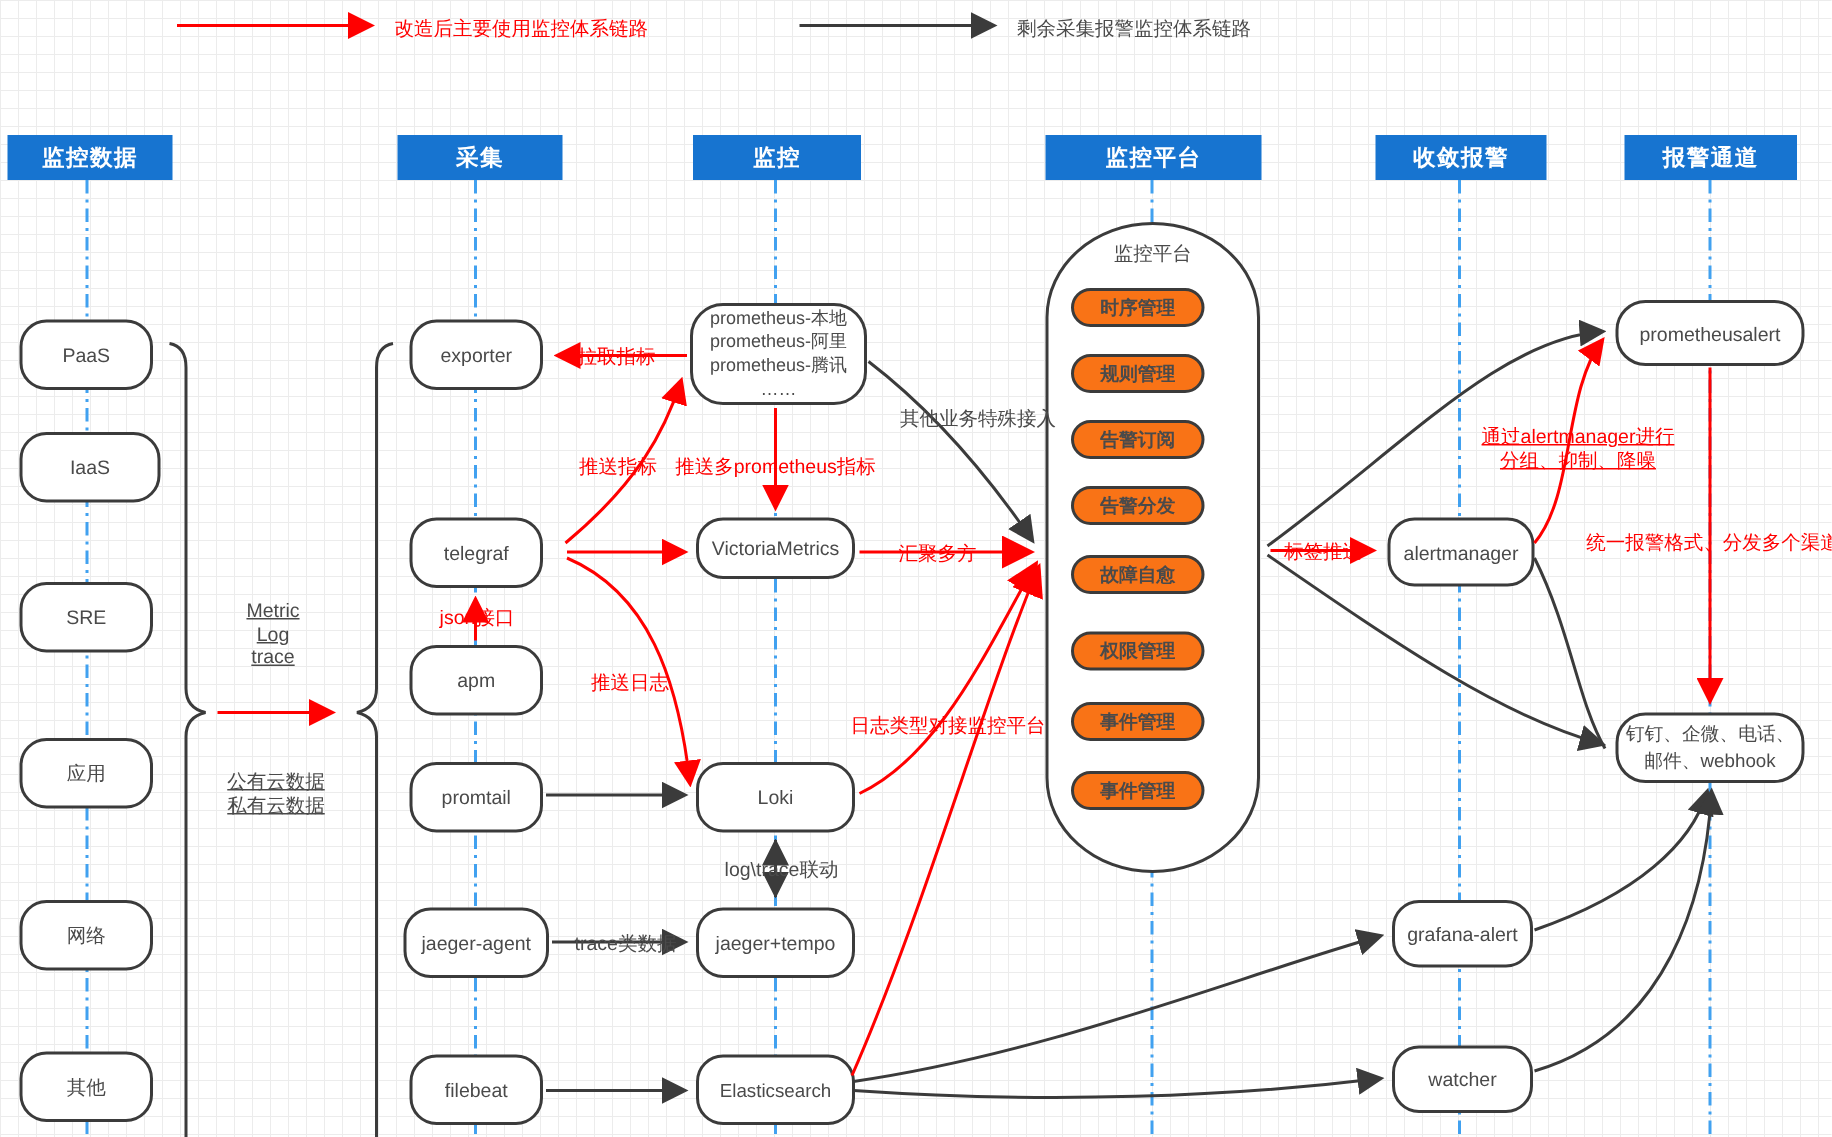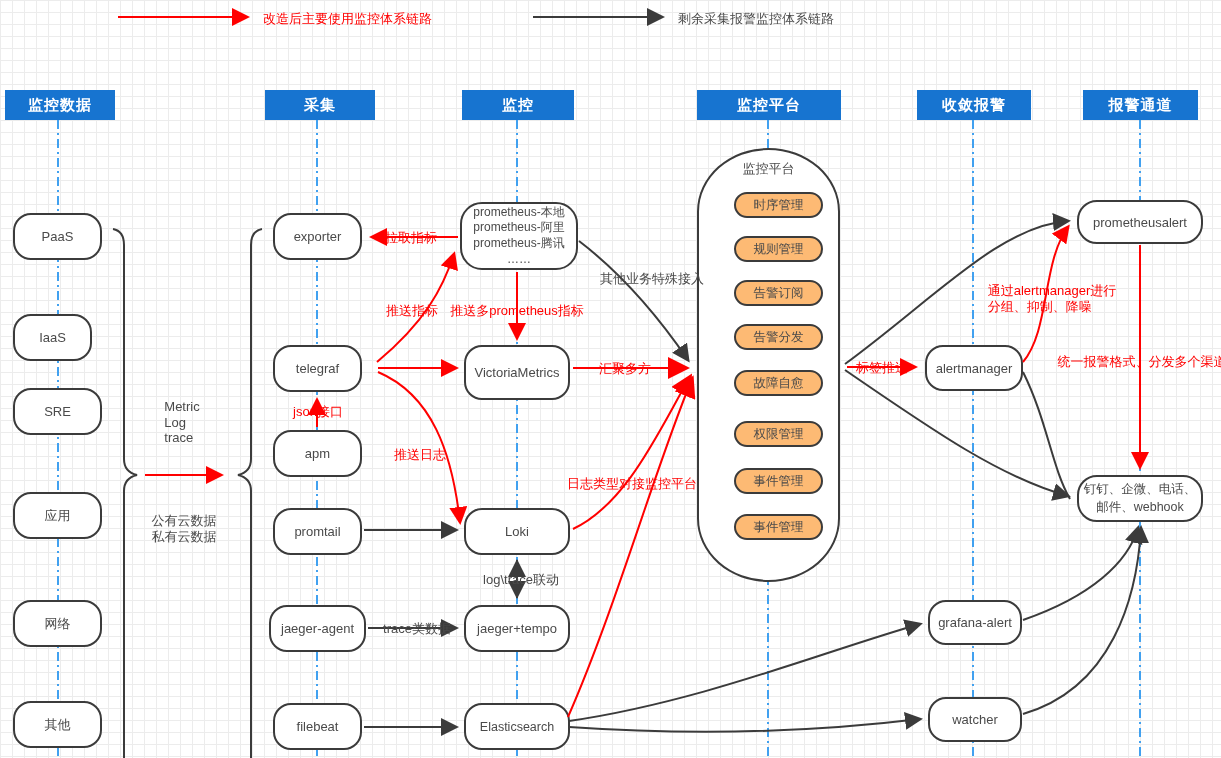--- a/index.html
+++ b/index.html
@@ -31,69 +31,69 @@
   #h-converge{left:917px;top:90px;width:114px;}
   #h-channel{left:1083px;top:90px;width:115px;}
 
   .node{
     position:absolute;box-sizing:border-box;background:#fff;
     border:2px solid #3b3b3b;border-radius:18px;
     display:flex;align-items:center;justify-content:center;
     font-size:13px;color:#4a4a4a;text-align:center;z-index:2;
   }
   #n-paas{left:13px;top:213px;width:89px;height:47px;}
-  #n-iaas{left:13px;top:314px;width:79px;height:47px;}
+  #n-iaas{left:13px;top:288px;width:94px;height:47px;}
   #n-sre{left:13px;top:388px;width:89px;height:47px;}
   #n-app{left:13px;top:492px;width:89px;height:47px;}
   #n-net{left:13px;top:600px;width:89px;height:47px;}
   #n-other{left:13px;top:701px;width:89px;height:47px;}
 
   #n-exporter{left:273px;top:213px;width:89px;height:47px;}
   #n-telegraf{left:273px;top:345px;width:89px;height:47px;}
   #n-apm{left:273px;top:430px;width:89px;height:47px;}
   #n-promtail{left:273px;top:508px;width:89px;height:47px;text-align:right;}
   #n-jaeger-agent{left:269px;top:605px;width:97px;height:47px;}
   #n-filebeat{left:273px;top:703px;width:89px;height:47px;}
 
   #n-prometheus{left:460px;top:202px;width:118px;height:68px;font-size:12px;line-height:1.3;border-radius:22px;}
-  #n-vm{left:464px;top:345px;width:106px;height:55px;}
+  #n-vm{left:464px;top:345px;width:106px;height:41px;}
   #n-loki{left:464px;top:508px;width:106px;height:47px;}
   #n-tempo{left:464px;top:605px;width:106px;height:47px;}
   #n-es{left:464px;top:703px;width:106px;height:47px;font-size:12.5px;}
 
   #n-platform{
     position:absolute;left:697px;top:148px;width:143px;height:434px;
     box-sizing:border-box;background:#fff;border:2px solid #3b3b3b;
     border-radius:72px / 64px;z-index:2;
   }
   #platform-title{
     position:absolute;left:0;top:10px;width:100%;text-align:center;
     font-size:13px;color:#4a4a4a;
   }
   .pitem{
-    position:absolute;left:35px;width:89px;height:26px;box-sizing:border-box;
-    background:#fdba74;border:2px solid #3b3b3b;border-radius:13px;
+    position:absolute;left:15px;width:89px;height:26px;box-sizing:border-box;
+    background:#f97316;border:2px solid #3b3b3b;border-radius:13px;
     display:flex;align-items:center;justify-content:center;
-    font-size:12.5px;color:#4a4a4a;
+    font-size:12.5px;color:#4a4a4a;font-weight:bold;
   }
   #pi-0{top:42px;} #pi-1{top:86px;} #pi-2{top:130px;} #pi-3{top:174px;}
   #pi-4{top:220px;} #pi-5{top:271px;} #pi-6{top:318px;} #pi-7{top:364px;}
 
   #n-am{left:925px;top:345px;width:98px;height:46px;}
   #n-ga{left:928px;top:600px;width:94px;height:45px;}
   #n-watcher{left:928px;top:697px;width:94px;height:45px;}
   #n-pa{left:1077px;top:200px;width:126px;height:44px;border-radius:20px;}
   #n-ding{left:1077px;top:475px;width:126px;height:47px;border-radius:20px;font-size:12.5px;line-height:1.4;}
 
   .elabel{
     position:absolute;font-size:13px;color:#4a4a4a;white-space:nowrap;
     transform:translateX(-50%);z-index:4;
   }
   .elabel.red{color:#ff0000;}
-  .elabel.pre{white-space:pre-line;line-height:1.2;}
+  .elabel.pre{white-space:pre-line;text-align:center;line-height:1.2;text-decoration:underline;}
   #lb-pull{left:411px;top:229px;}
   #lb-pushm{left:412px;top:302px;}
   #lb-multiprom{left:517px;top:302px;}
   #lb-json{left:318px;top:403px;}
   #lb-pushlog{left:420px;top:446px;}
   #lb-agg{left:625px;top:360px;}
   #lb-otherbiz{left:652px;top:270px;}
   #lb-logtype{left:632px;top:475px;}
   #lb-logtrace{left:521px;top:571px;}
   #lb-tracedata{left:417px;top:620px;}

